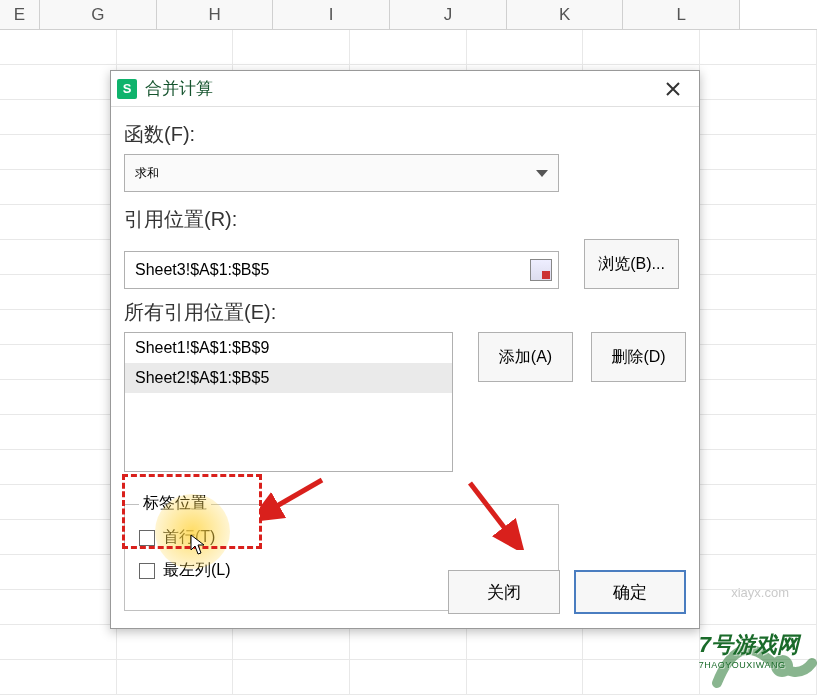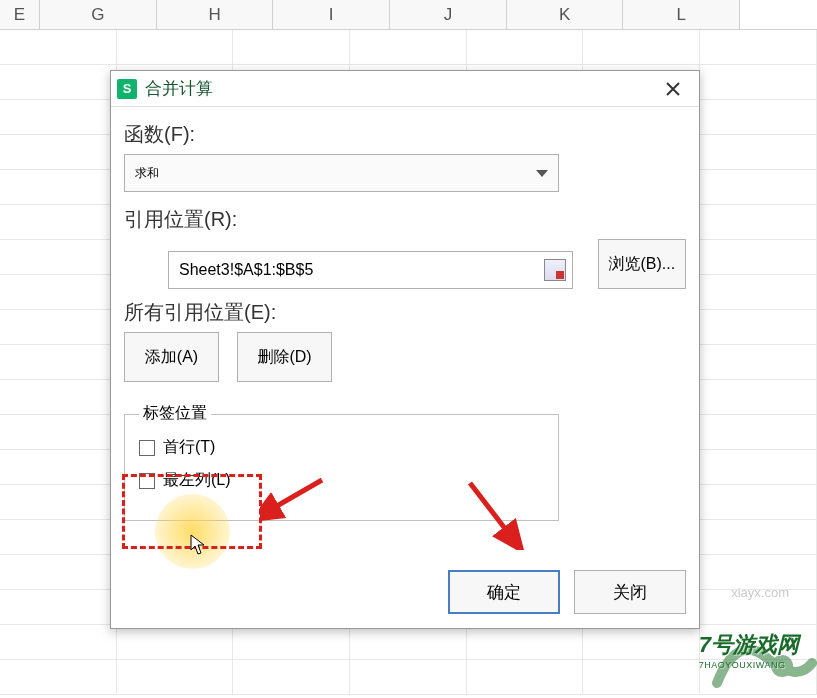--- a/index.html
+++ b/index.html
@@ -117,21 +117,20 @@
       width: 0; height: 0;
       border-left: 6px solid transparent;
       border-right: 6px solid transparent;
       border-top: 7px solid #555;
     }
     .row-with-button {
       display: flex;
       align-items: flex-end;
       gap: 25px;
       margin-bottom: 10px;
-      margin-left: 44px;
     }
     .ref-input {
       width: 435px;
       height: 38px;
       border: 1px solid #b0b0b0;
       display: flex;
       align-items: center;
       padding: 0 6px 0 10px;
       background: #fff;
     }
@@ -513,20 +512,24 @@
     <div class="row-with-button">
       <div class="ref-input">
         <span class="ref-input-text">Sheet3!$A$1:$B$5</span>
         <span class="range-icon"></span>
       </div>
       <div class="side-btn">浏览(B)...</div>
     </div>
 
     <div class="label-txt">所有引用位置(E):</div>
     <div class="all-refs-section">
+      <div class="listbox">
+        <div class="list-item">Sheet1!$A$1:$B$9</div>
+        <div class="list-item selected">Sheet2!$A$1:$B$5</div>
+      </div>
       <div class="side-btn-col">
         <div class="side-btn">添加(A)</div>
         <div class="side-btn">删除(D)</div>
       </div>
     </div>
 
     <div class="fieldset-area">
       <div class="fieldset">
         <div class="fieldset-legend">标签位置</div>
         <div class="checkbox-row">
@@ -536,22 +539,22 @@
         <div class="checkbox-row">
           <span class="checkbox"></span>
           <span>最左列(L)</span>
         </div>
       </div>
     </div>
 
   </div>
 
   <div class="bottom-buttons">
+    <div class="btn">关闭</div>
     <div class="btn primary">确定</div>
-    <div class="btn">关闭</div>
   </div>
 </div>
 
 <div class="highlight-circle"></div>
 <div class="redbox redbox-checks"></div>
 <div class="cursor">
   <svg width="18" height="22" viewBox="0 0 18 22">
       <path d="M1 1 L1 16 L5 12 L8 20 L11 19 L8 11 L14 11 Z" fill="#fff" stroke="#000" stroke-width="1"></path>
     </svg>
 </div>

